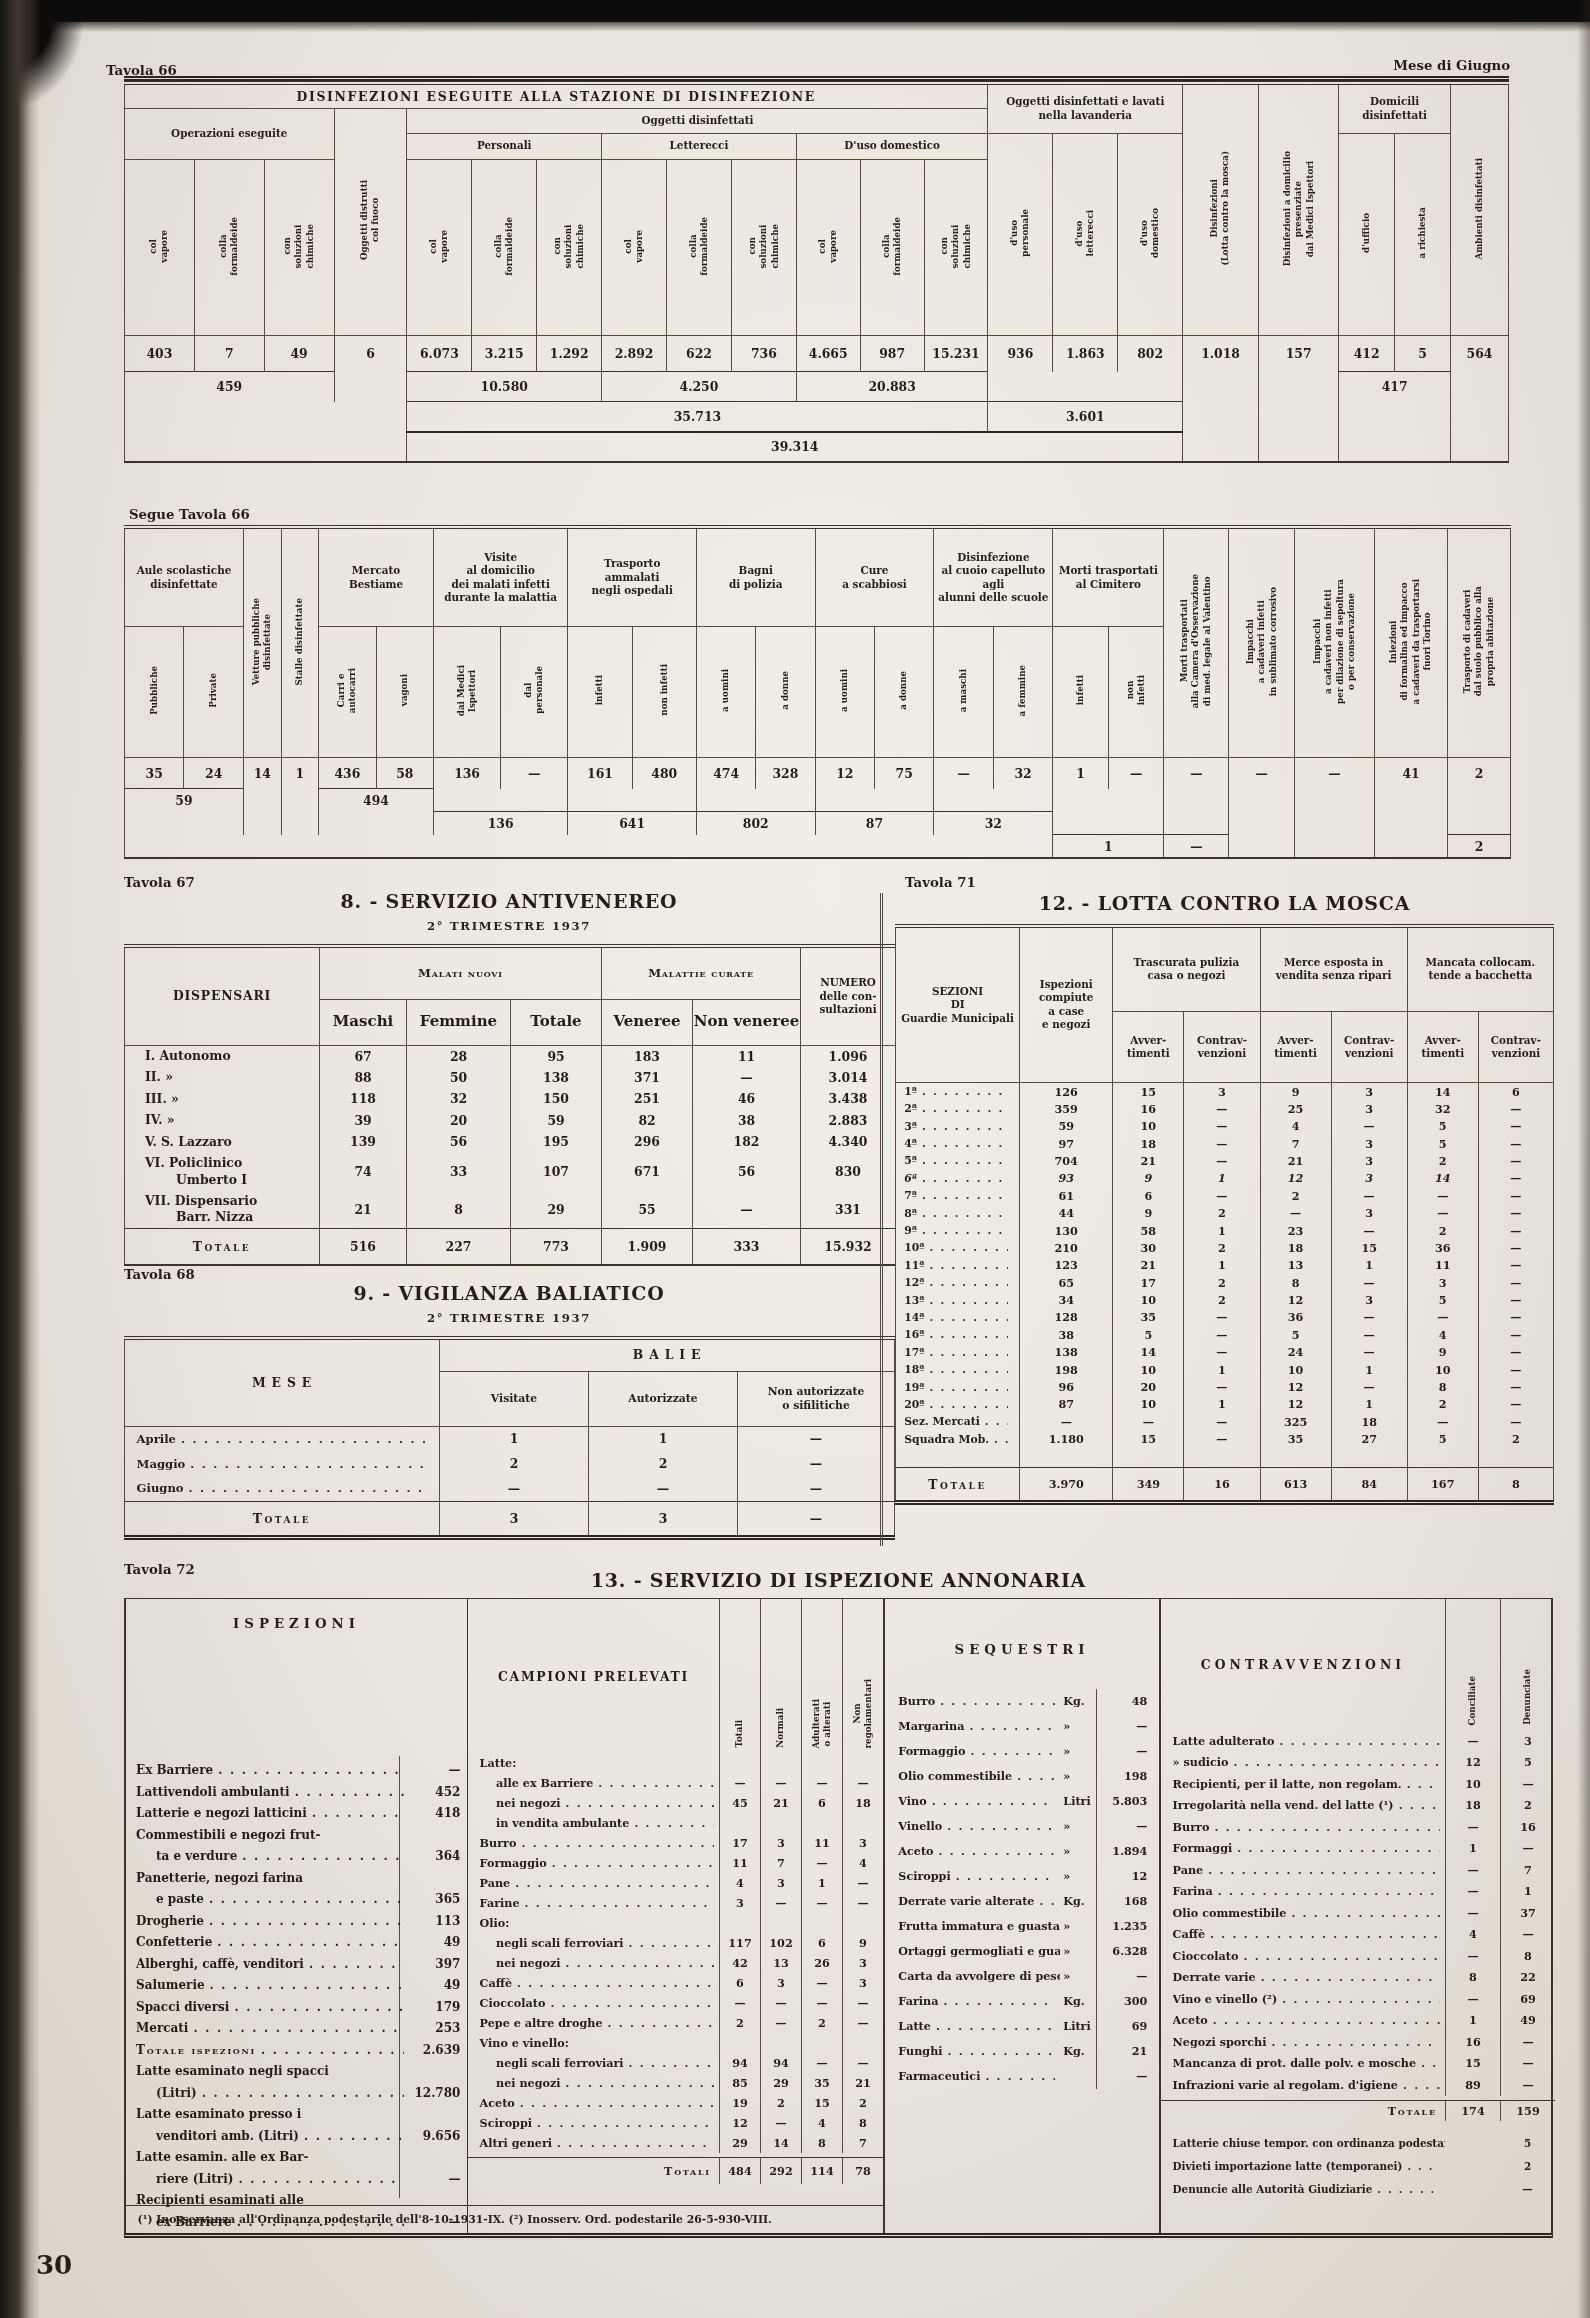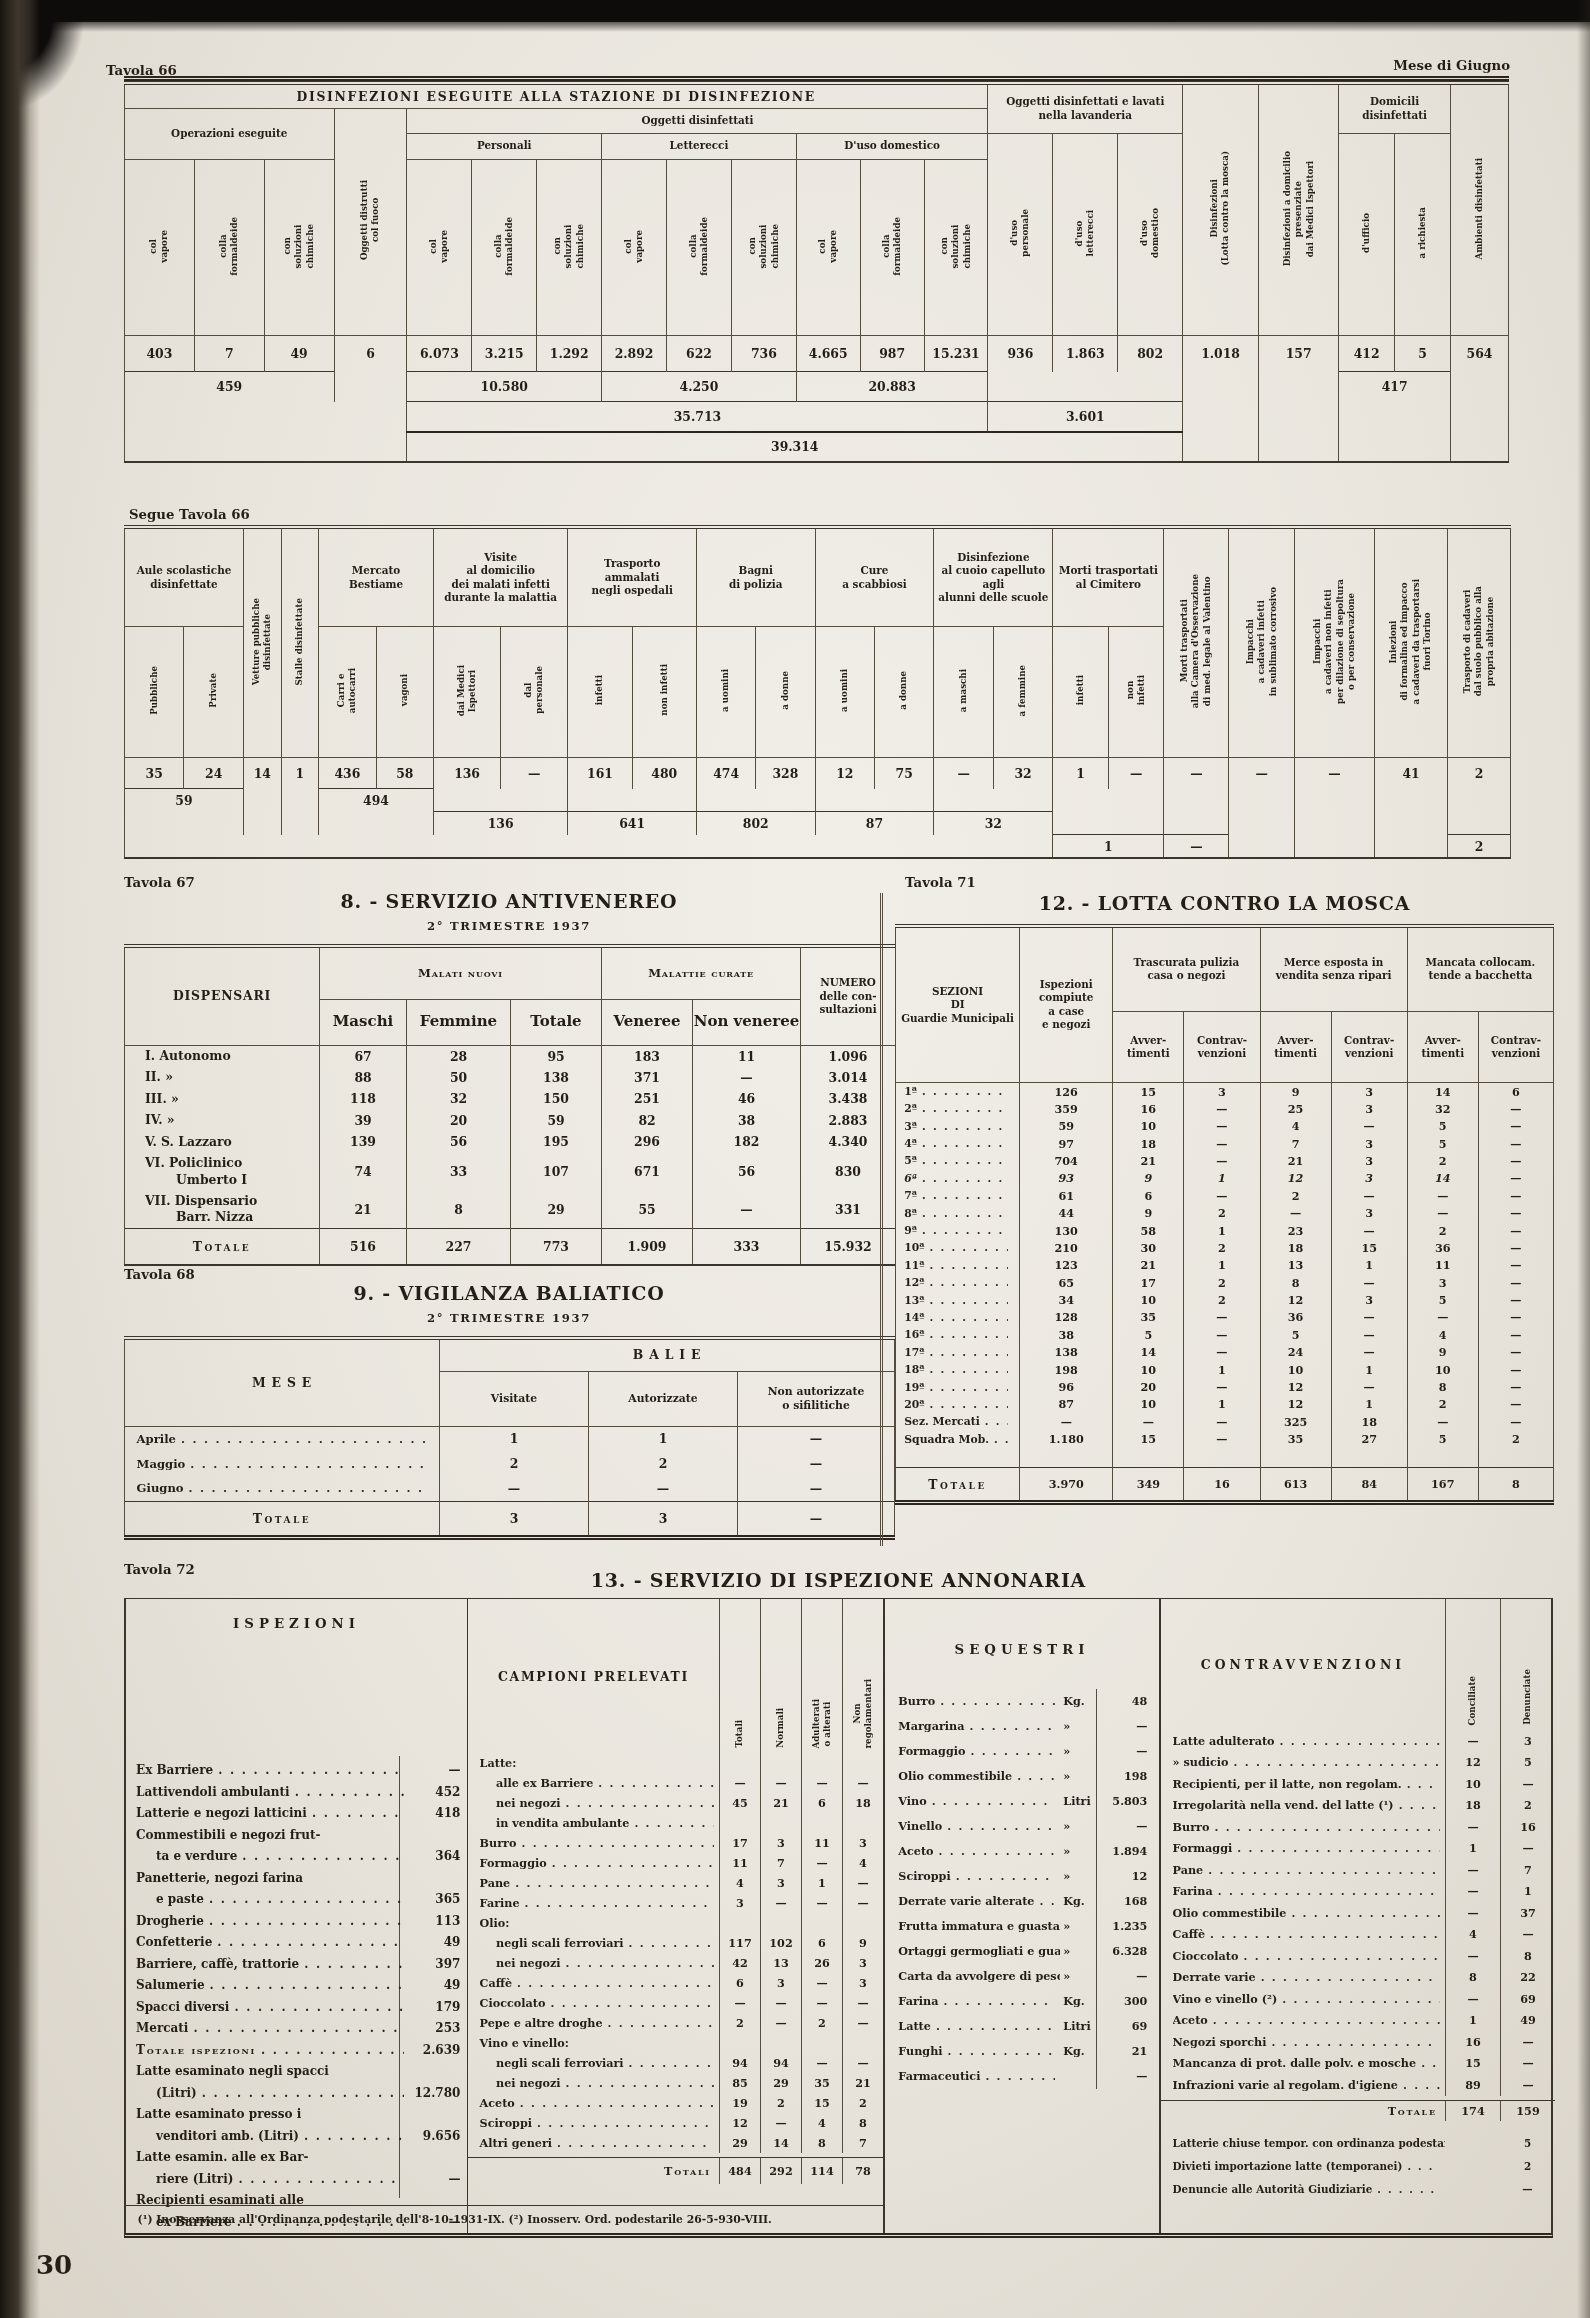--- a/index.html
+++ b/index.html
@@ -1055,21 +1055,21 @@
             </div>
             <div class="prow">
               <div class="pl">
                 <span>Confetterie</span>
                 <span class="dots">. . . . . . . . . . . . . . . . . . . . . . . . . . . . . . . . . . . . . . . .</span>
                 <span class="pv">49</span>
               </div>
             </div>
             <div class="prow">
               <div class="pl">
-                <span>Barriere, caffè, trattorie</span>
+                <span>Alberghi, caffè, venditori</span>
                 <span class="dots">. . . . . . . . . . . . . . . . . . . . . . . . . . . . . . . . . . . . . . . .</span>
                 <span class="pv">397</span>
               </div>
             </div>
             <div class="prow">
               <div class="pl">
                 <span>Salumerie</span>
                 <span class="dots">. . . . . . . . . . . . . . . . . . . . . . . . . . . . . . . . . . . . . . . .</span>
                 <span class="pv">49</span>
               </div>

